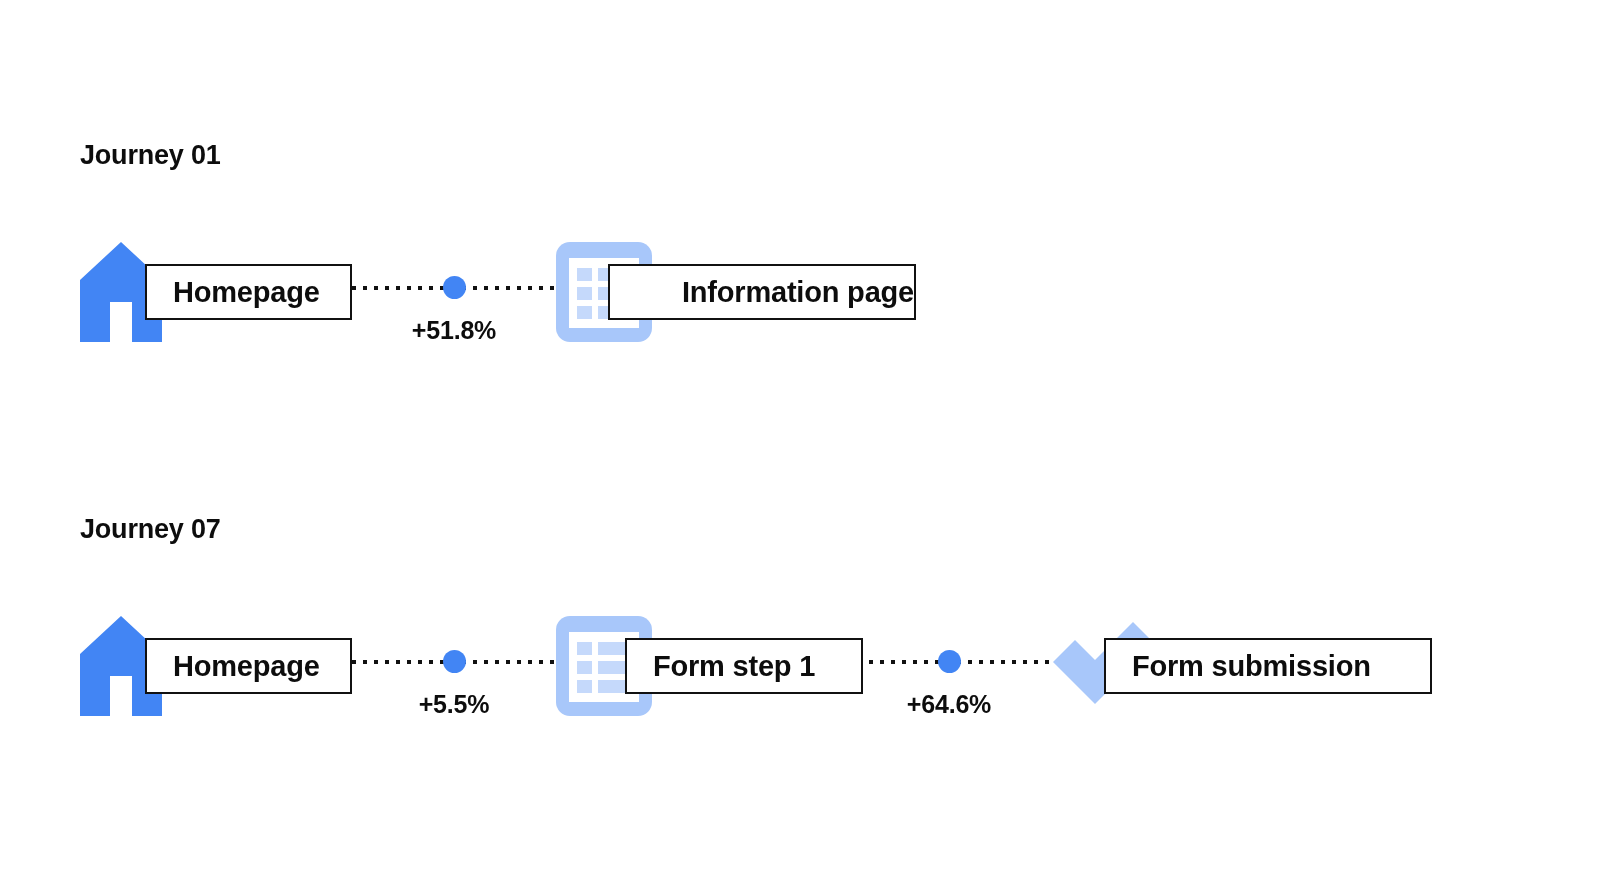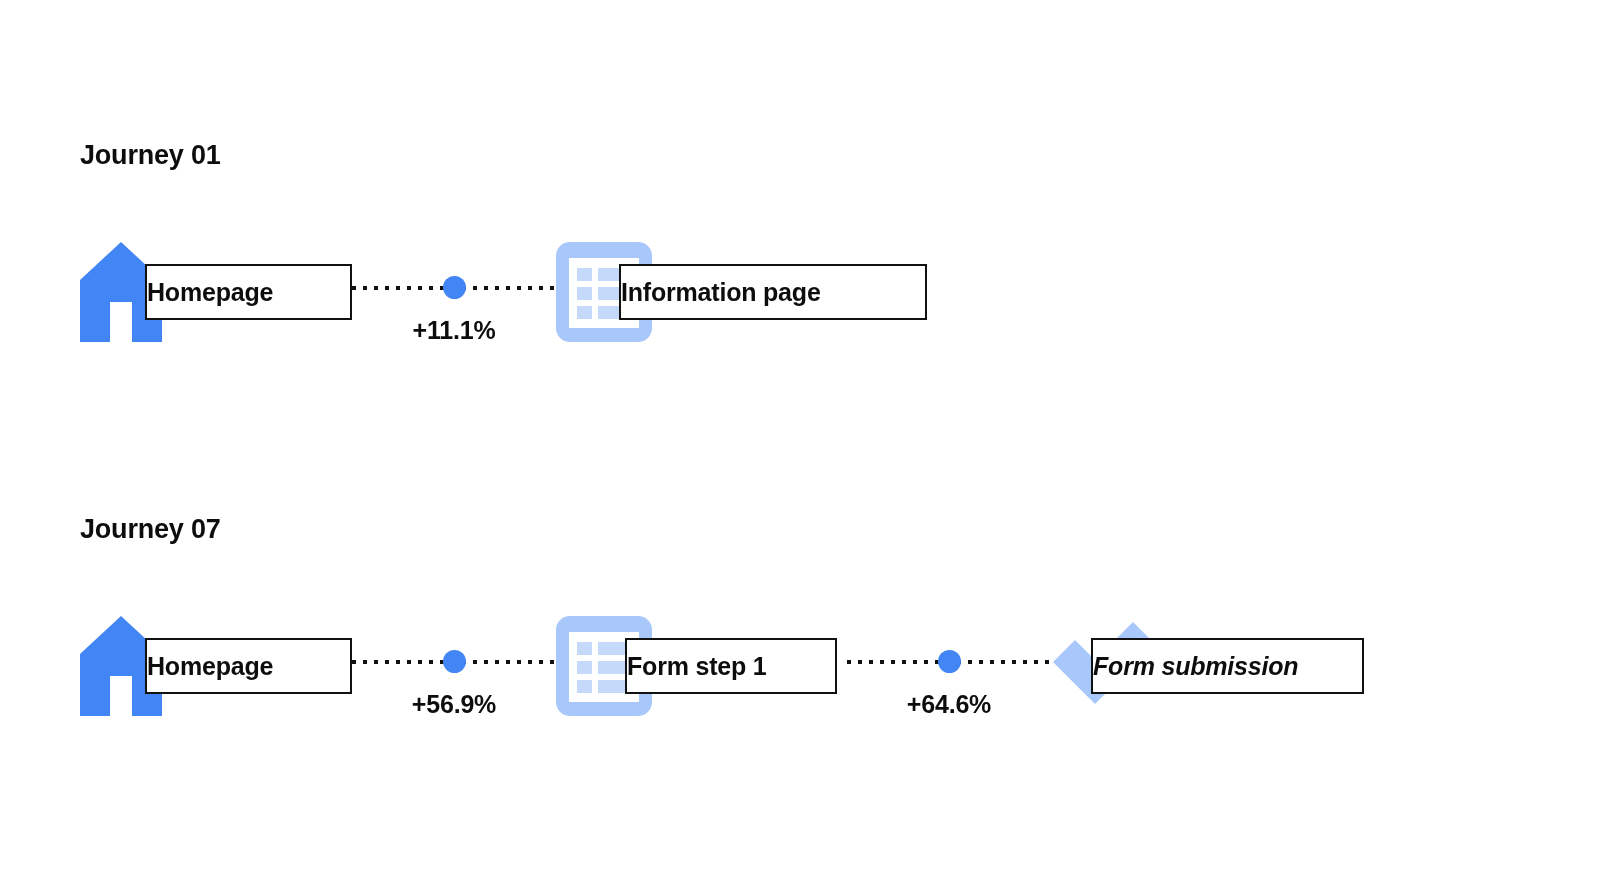--- a/index.html
+++ b/index.html
@@ -86,24 +86,25 @@
     height: 56px;
     background: #ffffff;
     border: 2px solid #111111;
     box-sizing: border-box;
     display: flex;
     align-items: center;
     top: 44px;
     z-index: 3;
   }
   .label-box .label-text {
-    font-size: 25px;
+    font-size: 29px;
     font-weight: 700;
     color: #0d0d0d;
     letter-spacing: -0.2px;
+    padding-left: 26px;
     white-space: nowrap;
     line-height: 1;
   }
 
   
   .connector {
     position: absolute;
     top: 66px;
     height: 4px;
     z-index: 1;
@@ -157,37 +158,37 @@
           </svg>
         </div>
         <div class="label-box" style="left:65px;width:207px;">
           <span class="label-text">Homepage</span>
         </div>
       </div>
 
       <div class="connector" style="left:352px;width:205px;">
         <div class="dots"></div>
         <div class="node-dot" style="left:91px;"></div>
-        <div class="delta" style="left:102px;">+11.1%</div>
+        <div class="delta" style="left:102px;">+51.8%</div>
       </div>
 
       <div class="node" style="left:556px;width:377px;">
         <div class="icon-doc">
           <svg width="96" height="100" viewBox="0 0 96 100" xmlns="http://www.w3.org/2000/svg">
             <rect x="0" y="0" width="96" height="100" rx="14" fill="#a8c7fa"></rect>
             <rect x="13" y="16" width="70" height="70" fill="#ffffff"></rect>
             <rect x="21" y="26" width="15" height="13" fill="#c5d9fb"></rect>
             <rect x="42" y="26" width="34" height="13" fill="#c5d9fb"></rect>
             <rect x="21" y="45" width="15" height="13" fill="#c5d9fb"></rect>
             <rect x="42" y="45" width="34" height="13" fill="#c5d9fb"></rect>
             <rect x="21" y="64" width="15" height="13" fill="#c5d9fb"></rect>
             <rect x="42" y="64" width="34" height="13" fill="#c5d9fb"></rect>
           </svg>
         </div>
-        <div class="label-box" style="left:63px;width:308px;">
+        <div class="label-box" style="left:52px;width:308px;justify-content:flex-end;">
           <span class="label-text">Information page</span>
         </div>
       </div>
 
     </div>
   </div>
 
   <div class="journey" style="top:374px;height:420px;">
 
     <div class="journey-title" style="top:140px;">Journey 07</div>
@@ -201,54 +202,54 @@
           </svg>
         </div>
         <div class="label-box" style="left:65px;width:207px;">
           <span class="label-text">Homepage</span>
         </div>
       </div>
 
       <div class="connector" style="left:352px;width:205px;">
         <div class="dots"></div>
         <div class="node-dot" style="left:91px;"></div>
-        <div class="delta" style="left:102px;">+56.9%</div>
+        <div class="delta" style="left:102px;">+5.5%</div>
       </div>
 
       <div class="node" style="left:556px;width:291px;">
         <div class="icon-doc">
           <svg width="96" height="100" viewBox="0 0 96 100" xmlns="http://www.w3.org/2000/svg">
             <rect x="0" y="0" width="96" height="100" rx="14" fill="#a8c7fa"></rect>
             <rect x="13" y="16" width="70" height="70" fill="#ffffff"></rect>
             <rect x="21" y="26" width="15" height="13" fill="#c5d9fb"></rect>
             <rect x="42" y="26" width="34" height="13" fill="#c5d9fb"></rect>
             <rect x="21" y="45" width="15" height="13" fill="#c5d9fb"></rect>
             <rect x="42" y="45" width="34" height="13" fill="#c5d9fb"></rect>
             <rect x="21" y="64" width="15" height="13" fill="#c5d9fb"></rect>
             <rect x="42" y="64" width="34" height="13" fill="#c5d9fb"></rect>
           </svg>
         </div>
-        <div class="label-box" style="left:69px;width:212px;">
+        <div class="label-box" style="left:69px;width:238px;">
           <span class="label-text">Form step 1</span>
         </div>
       </div>
 
       <div class="connector" style="left:847px;width:205px;">
         <div class="dots"></div>
         <div class="node-dot" style="left:91px;"></div>
         <div class="delta" style="left:102px;">+64.6%</div>
       </div>
 
       <div class="node" style="left:1045px;width:352px;">
         <div class="icon-check">
           <svg width="110" height="110" viewBox="0 0 110 110" xmlns="http://www.w3.org/2000/svg">
             <path d="M8 52 L30 30 L50 50 L88 12 L110 34 L50 94 Z" fill="#a8c7fa"></path>
           </svg>
         </div>
-        <div class="label-box" style="left:46px;width:273px;font-style:italic;">
+        <div class="label-box" style="left:59px;width:328px;">
           <span class="label-text">Form submission</span>
         </div>
       </div>
 
     </div>
   </div>
 
 </div>
 
 </body></html>

